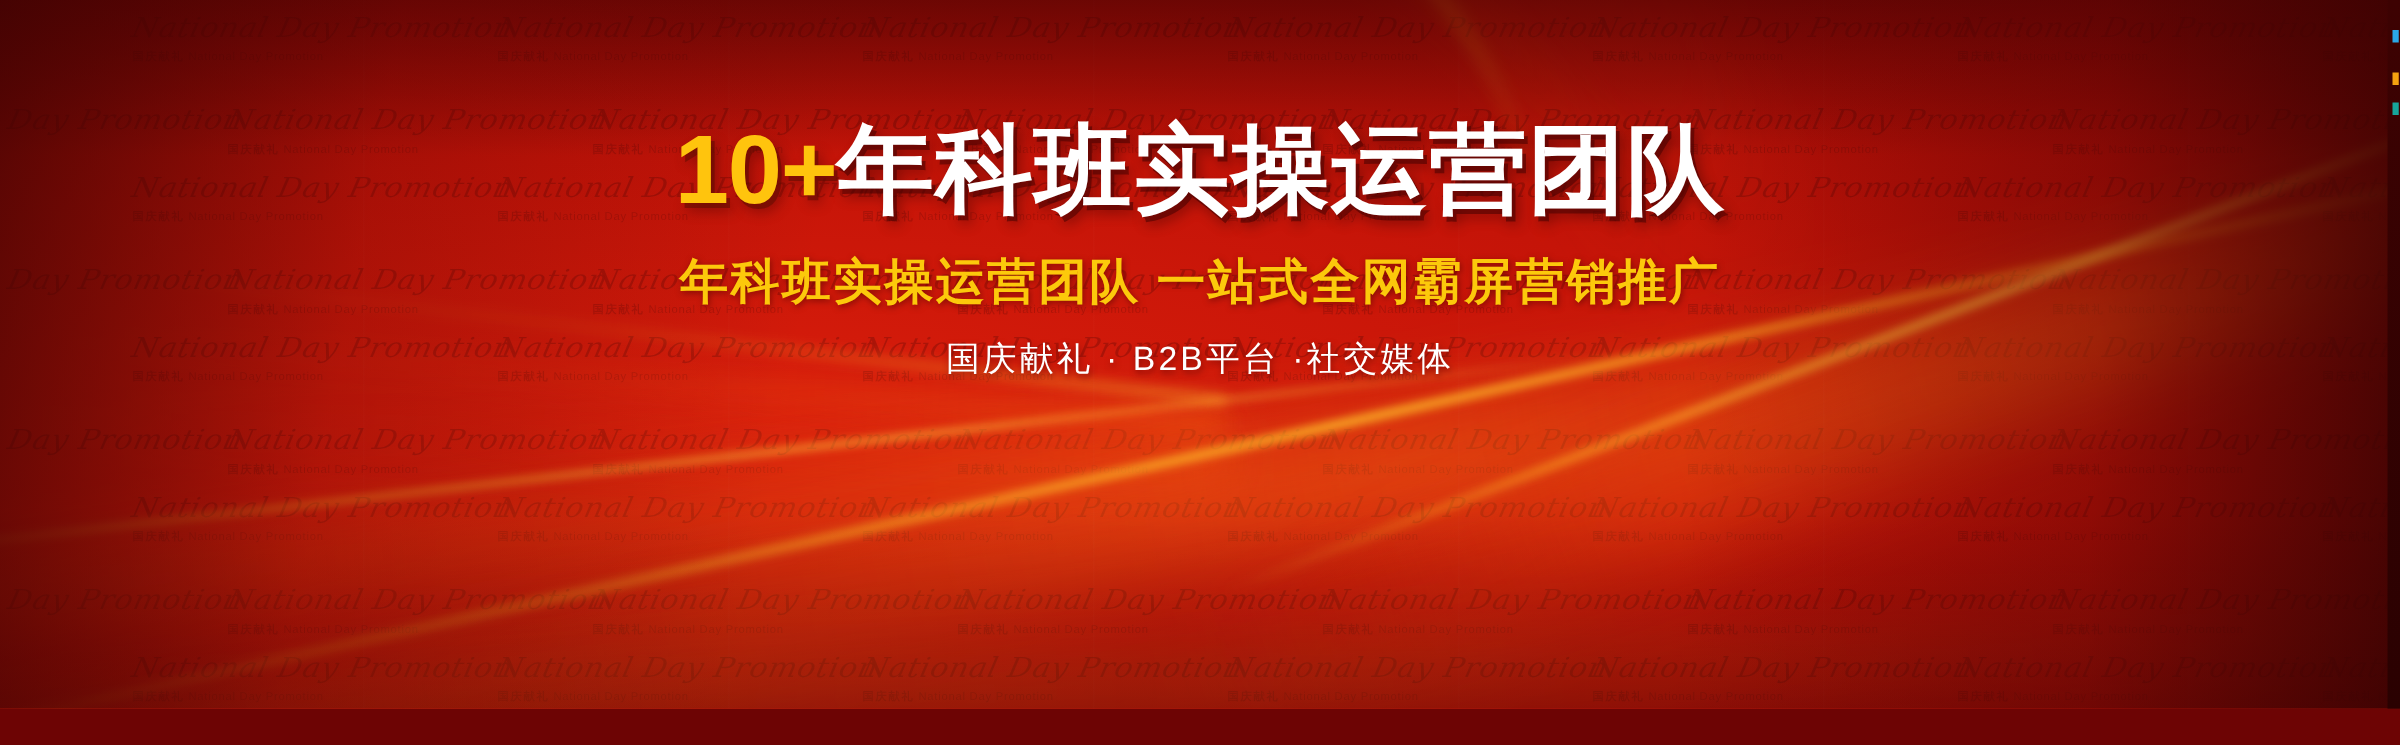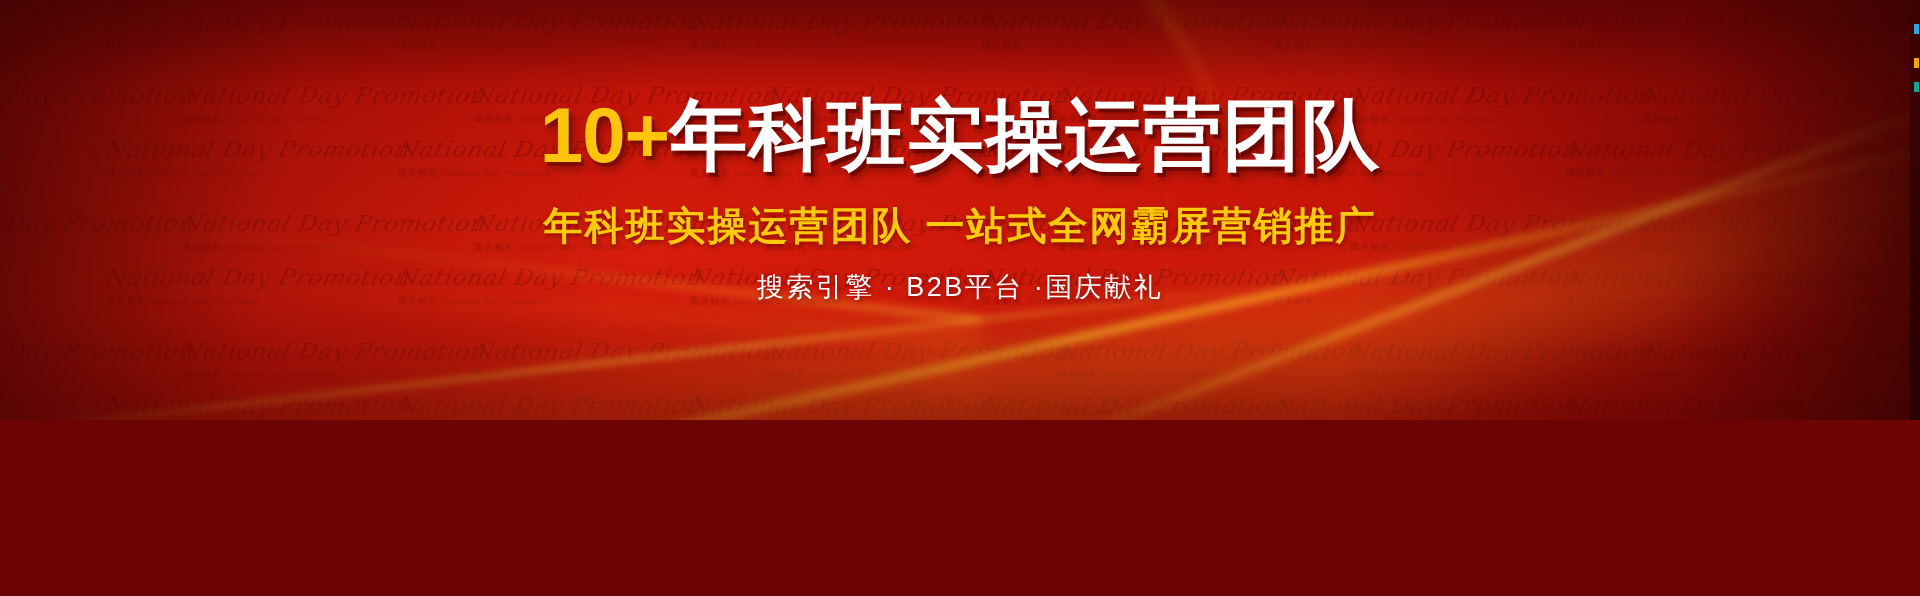--- a/index.html
+++ b/index.html
@@ -5,21 +5,21 @@
   * { margin:0; padding:0; box-sizing:border-box; }
   html, body {
     width:1920px; height:596px;
     overflow:hidden;
     background:#6d0404;
     font-family:"Liberation Sans", sans-serif;
   }
 
   .banner{
     position:relative;
-    width:1920px; height:420px;
+    width:1920px; height:567px;
     overflow:hidden;
     background:#c21409;
   }
 
   
   .bg-base{
     position:absolute; inset:0;
     background:
       radial-gradient(135% 105% at 30% 58%, #d81d0b 0%, #c51408 34%, #a50c06 62%, #7c0404 86%, #5e0202 100%);
   }
@@ -621,21 +621,21 @@
   </div>
 
   <div class="seams"></div>
   <div class="bg-vignette"></div>
 
   <div class="copy">
     <div class="headline">
       <span class="num">10+</span><span>年科班实操运营团队</span>
     </div>
     <div class="subline">年科班实操运营团队  一站式全网霸屏营销推广</div>
-    <div class="tagline">搜索引擎 · B2B平台 ·国庆献礼</div>
+    <div class="tagline">国庆献礼 · B2B平台 ·社交媒体</div>
   </div>
 
   <div class="edge-strip"></div>
   <div class="edge-dot d1"></div>
   <div class="edge-dot d2"></div>
   <div class="edge-dot d3"></div>
 
 </div>
 
 </body></html>

